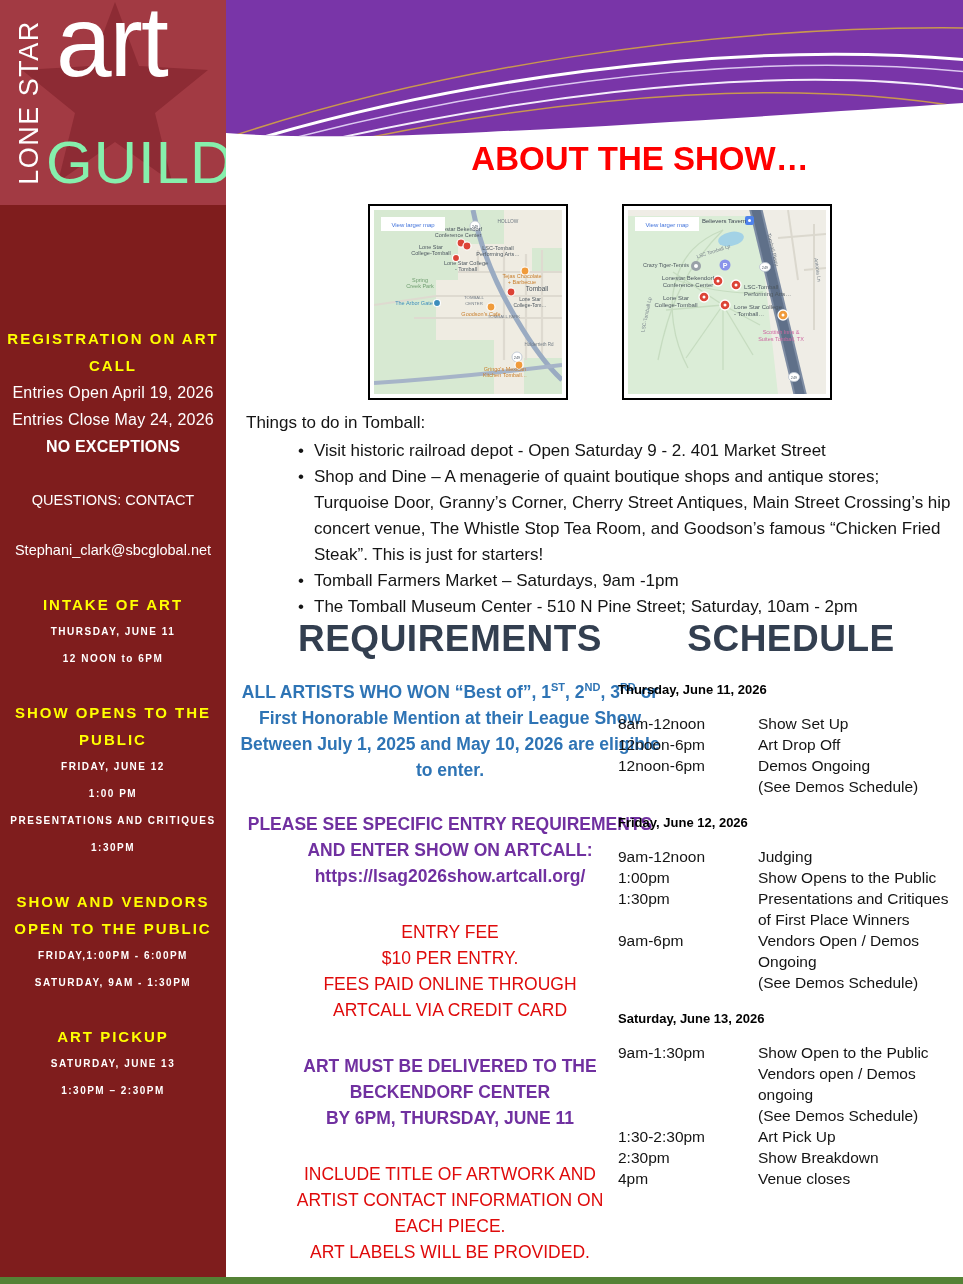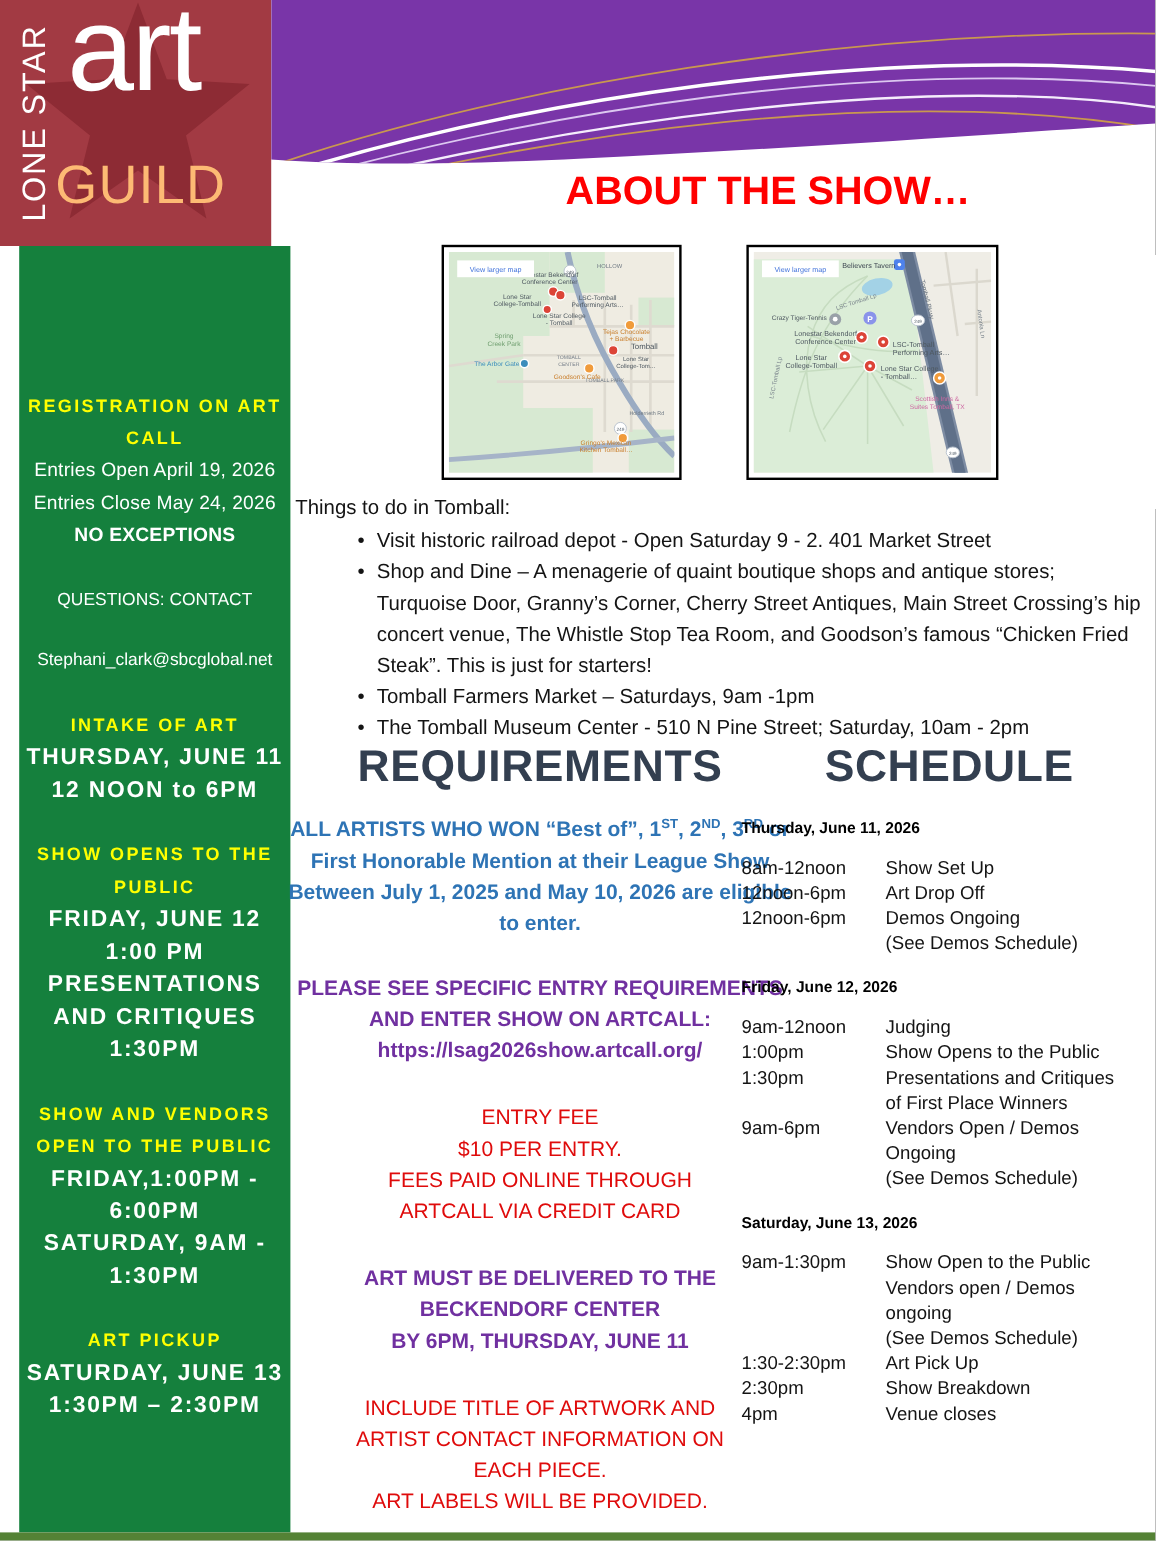--- a/index.html
+++ b/index.html
@@ -5,31 +5,31 @@
   html,body{margin:0;padding:0;background:#888;}
   .page{position:relative;width:963px;height:1284px;background:#fff;overflow:hidden;
         font-family:"Liberation Sans",sans-serif;margin:0 auto;}
 
   
   .logo{position:absolute;left:0;top:0;width:226px;height:205px;background:#A23A43;overflow:hidden;}
   .logo svg{position:absolute;left:0;top:0;}
   .logo-vert{position:absolute;left:0;top:0;width:58px;height:205px;display:flex;align-items:center;justify-content:center;}
   .logo-vert span{transform:rotate(-90deg);white-space:nowrap;font-size:27px;letter-spacing:1.5px;color:#fff;font-weight:500;}
   .logo-art{position:absolute;left:56px;top:-16px;font-size:100px;color:#fff;font-weight:500;letter-spacing:-2px;}
-  .logo-guild{position:absolute;left:46px;top:128px;font-size:45px;color:#fdba74;letter-spacing:1px;font-weight:400;text-align:center;}
+  .logo-guild{position:absolute;left:46px;top:128px;font-size:60px;color:#86efac;letter-spacing:1px;font-weight:400;text-align:center;}
 
   
   .band{position:absolute;left:226px;top:0;width:737px;height:150px;}
 
   
-  .sidebar{position:absolute;left:16px;top:205px;width:226px;height:1072px;background:#15803d;
+  .sidebar{position:absolute;left:0;top:205px;width:226px;height:1072px;background:#7f1d1d;
            box-sizing:border-box;padding:120px 6px 0 6px;text-align:center;}
   .side-sec{margin-bottom:27px;}
   .side-head{color:#FFFF00;font-weight:bold;font-size:15px;letter-spacing:2px;line-height:27px;}
-  .s-line{color:#fff;font-weight:bold;font-size:19px;letter-spacing:1.5px;line-height:27px;}
+  .s-line{color:#fff;font-weight:bold;font-size:10px;letter-spacing:1.5px;line-height:27px;}
   .s-line-reg{color:#fff;font-size:16px;letter-spacing:0.2px;line-height:27px;}
   .s-line-sm{color:#fff;font-size:14.5px;line-height:27px;margin-top:23px;}
   .bold{font-weight:bold;}
   .bottom-bar{position:absolute;left:0;top:1277px;width:963px;height:7px;background:#548235;}
 
   
   .about-title{position:absolute;left:226px;top:140px;width:828px;text-align:center;
                color:#FF0000;font-weight:bold;font-size:33px;}
   .map-box{position:absolute;background:#fff;border:2px solid #000;padding:4px;}
   .map1{left:368px;top:204px;}
@@ -50,21 +50,21 @@
   .blue-para sup{font-size:11px;}
   .purple-block{color:#7030A0;font-weight:bold;font-size:17.5px;line-height:26px;margin-bottom:30px;}
   .red-block{color:#DF0B0B;font-weight:normal;font-size:17.5px;line-height:26px;margin-bottom:30px;}
 
   .sched-col{position:absolute;left:618px;top:618px;width:346px;}
   .sched-col .big-heading{text-align:center;margin-bottom:22px;}
   .day{margin-bottom:18px;}
   .day-date{font-weight:bold;font-size:13px;color:#000;margin-bottom:16px;}
   .srow{display:flex;font-size:15.5px;line-height:21px;color:#141414;}
   .stime{width:120px;flex:none;}
-  .sdesc{flex:1;}
+  .sdesc{flex:1;margin-left:20px;}
 </style>
 </head>
 <body>
 
 <div class="page">
 
   <div class="logo">
     <svg width="226" height="205" viewBox="0 0 226 205">
       <polygon points="115,2 139,66 208,70 155,113 172,182 115,142 58,182 75,113 22,70 91,66" fill="#8D2B34"></polygon>
     </svg>

